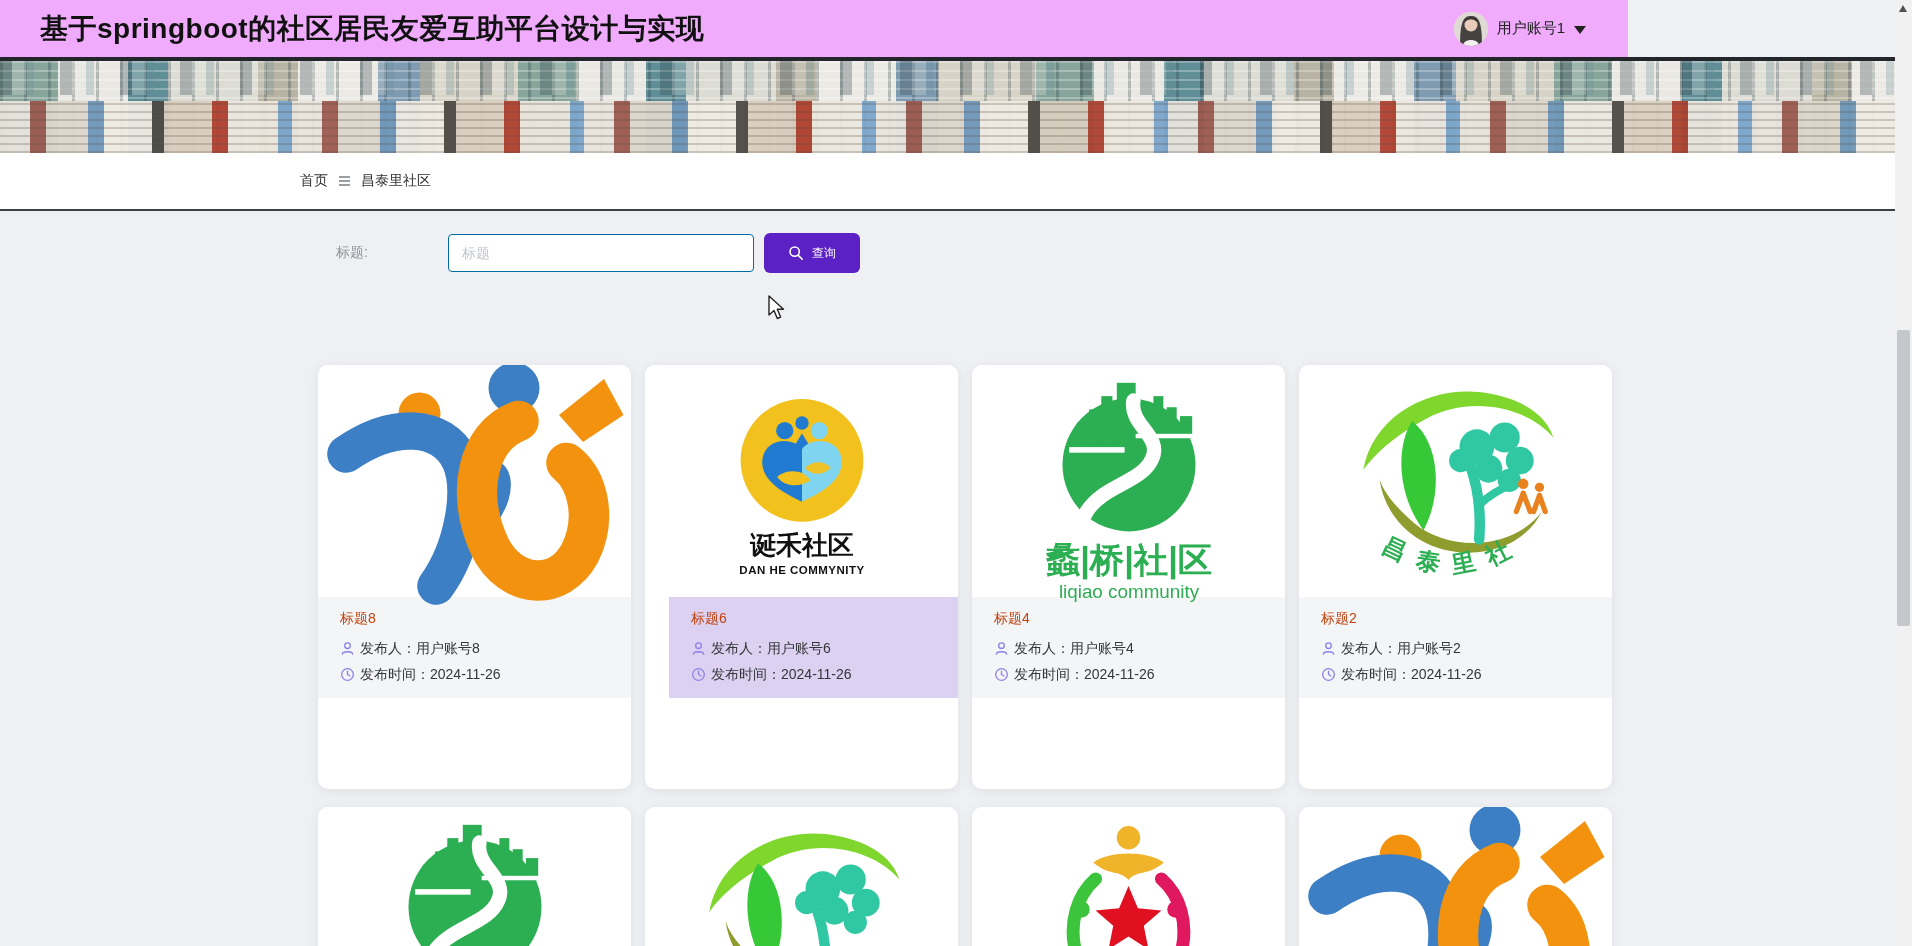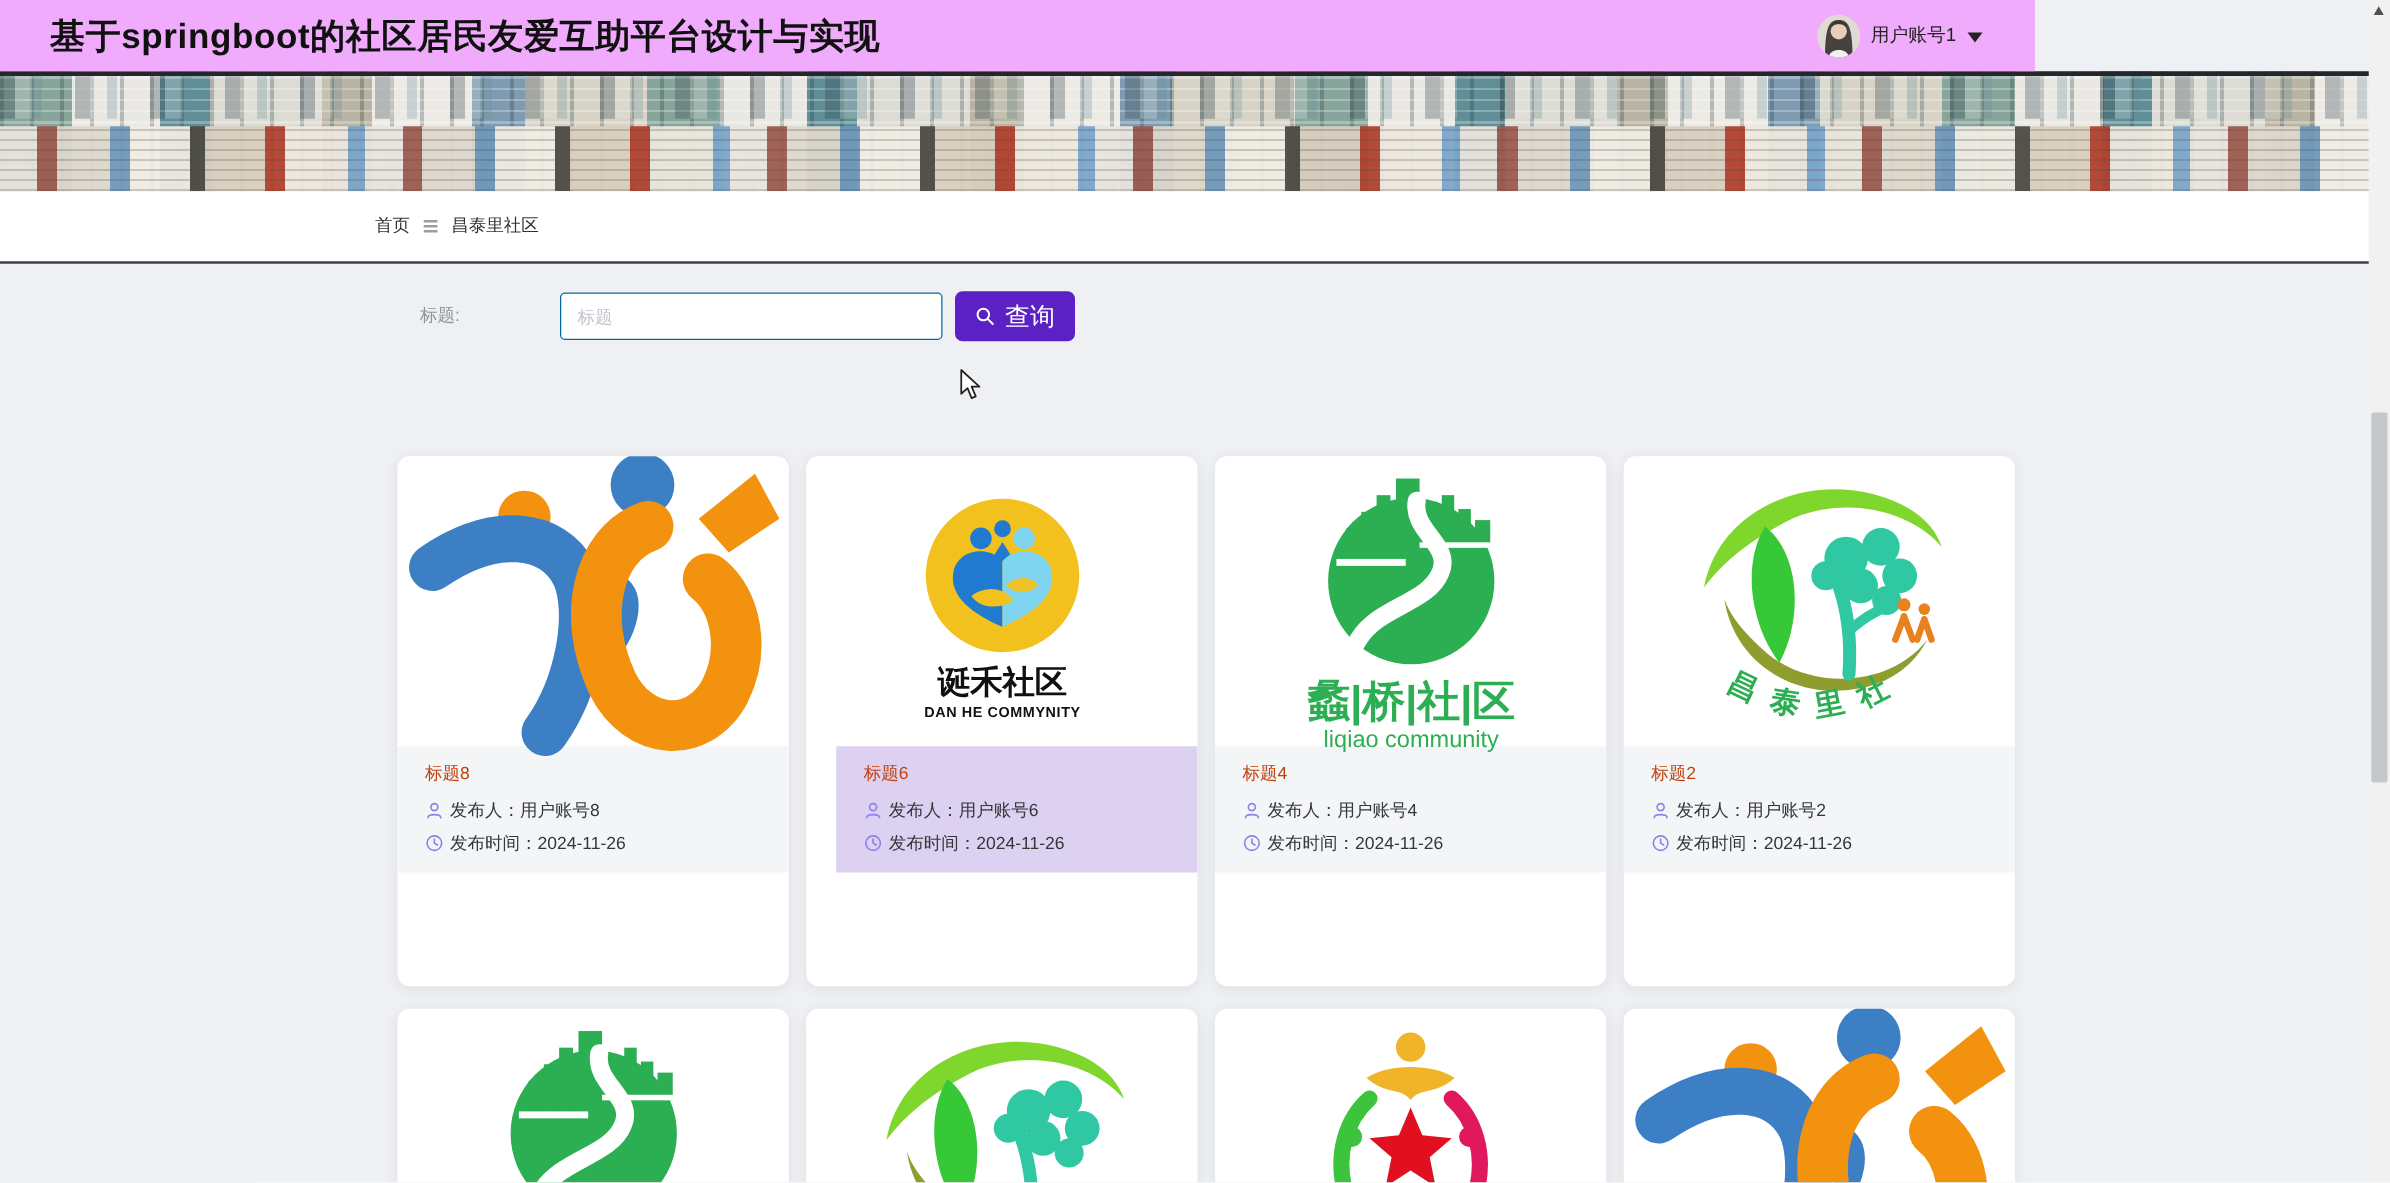--- a/index.html
+++ b/index.html
@@ -43,21 +43,21 @@
   .crumbbar .cur { font-size:14px; color:#303133; }
 
   
   .main { position:absolute; top:211px; left:16px; width:1912px; height:735px; }
   .searchrow { display:flex; align-items:center; margin:22px 0 0 320px; }
   .searchrow label { width:112px; font-size:14px; color:#909399; }
   .searchrow input { width:306px; height:38px; background:#fff; border:1px solid #0369a1; border-radius:4px;
     padding:0 13px; font-size:14px; color:#606266; outline:none; font-family:inherit; }
   .searchrow input::placeholder { color:#c0c4cc; }
   .qbtn { margin-left:10px; width:96px; height:40px; border:none; border-radius:6px;
-    background:var(--accent-purple,#5c21c4); color:#fff; font-size:20px; font-family:inherit;
+    background:var(--accent-purple,#5c21c4); color:#fff; font-size:12px; font-family:inherit;
     display:flex; align-items:center; justify-content:center; gap:8px; cursor:pointer; }
 
   
   .grid { width:1295px; margin:92px 0 0 302px; display:grid; grid-template-columns:repeat(4,313px); gap:18px 14px; }
   .card { width:313px; height:424px; background:#fff; border-radius:10px; overflow:hidden;
     box-shadow:0 2px 12px rgba(0,0,0,.07); cursor:pointer; }
   .thumb { height:232px; display:flex; align-items:center; justify-content:center; background:#fff; }
   .info { height:101px; background:var(--card-info-bg,#f4f5f7); padding:13px 22px 0 22px; }
   .info.hl { background:var(--highlight-card-bg,#dcd1f1);margin-left:24px; }
   .ctitle { font-size:14px; color:#c2410c; margin-bottom:7px; }

